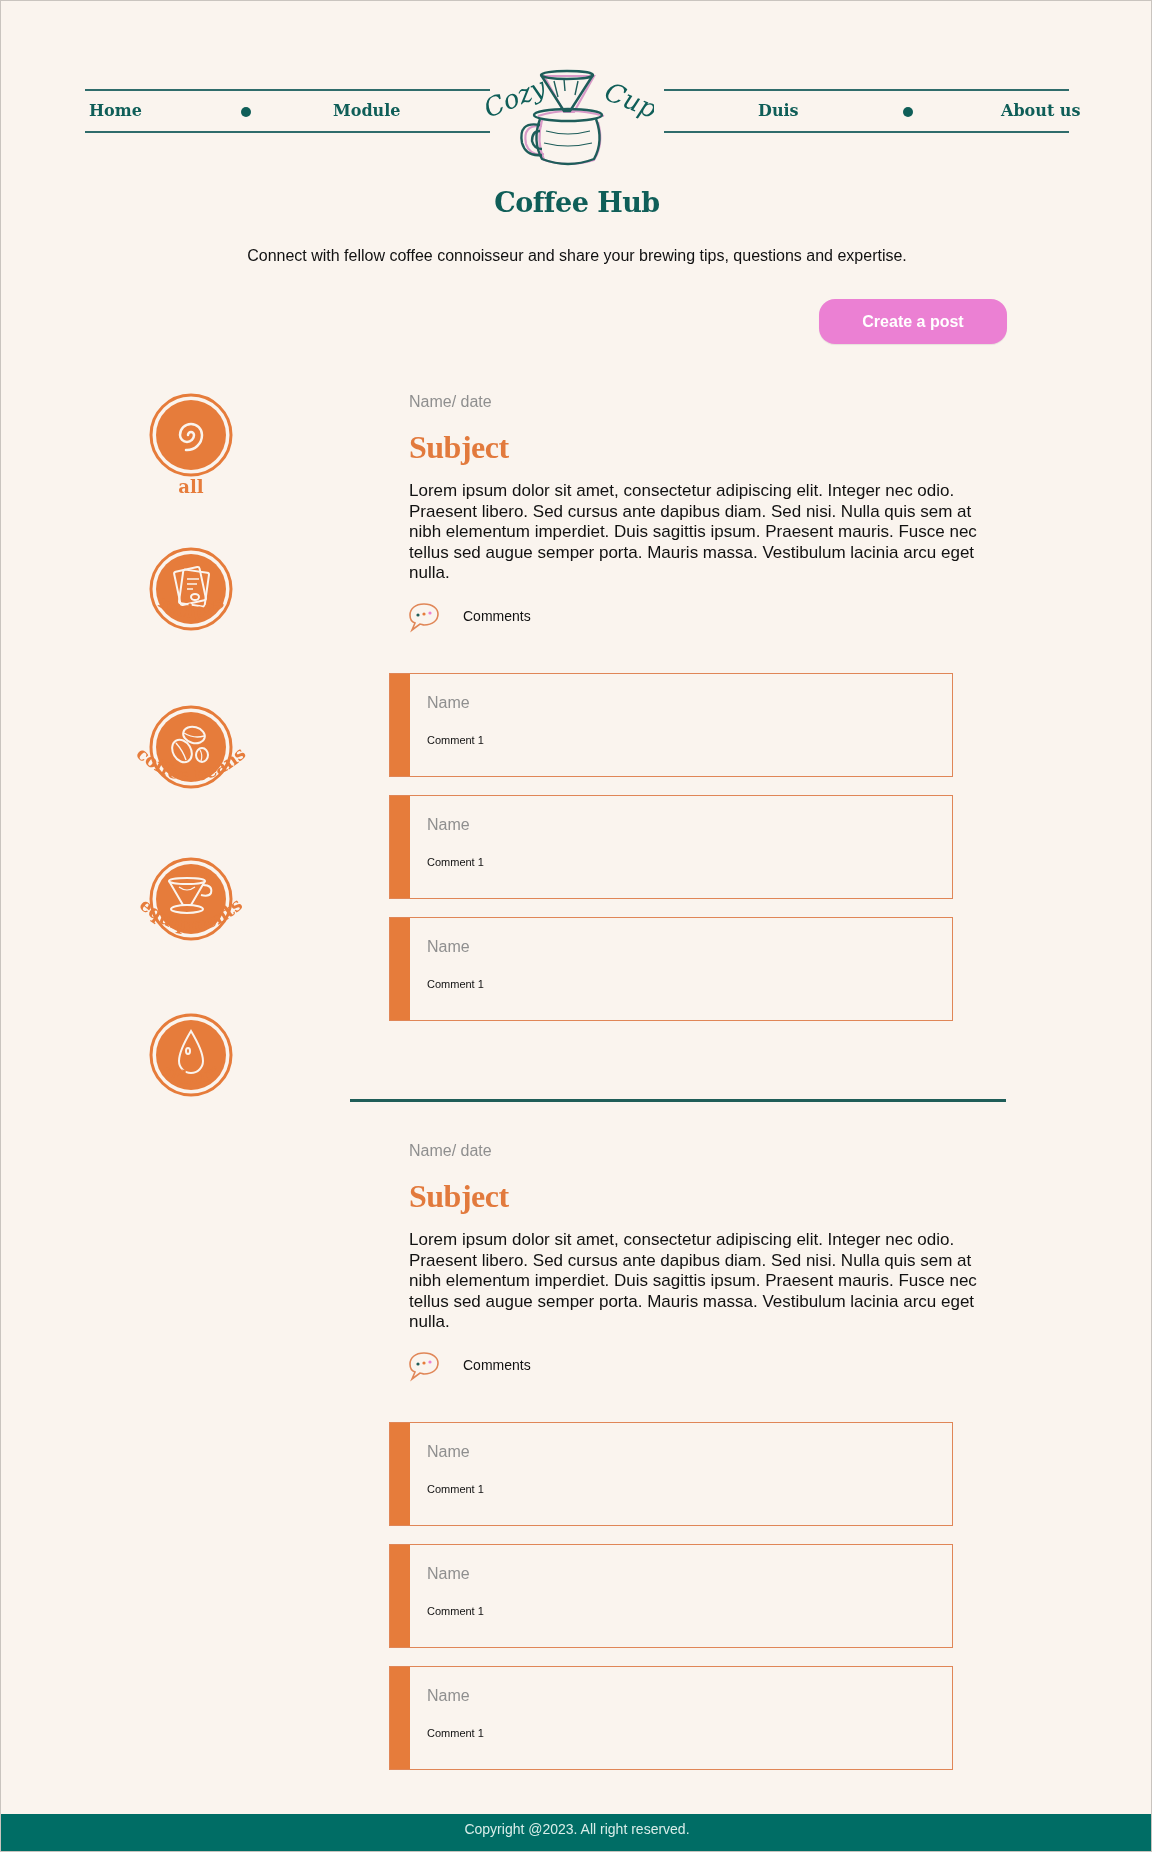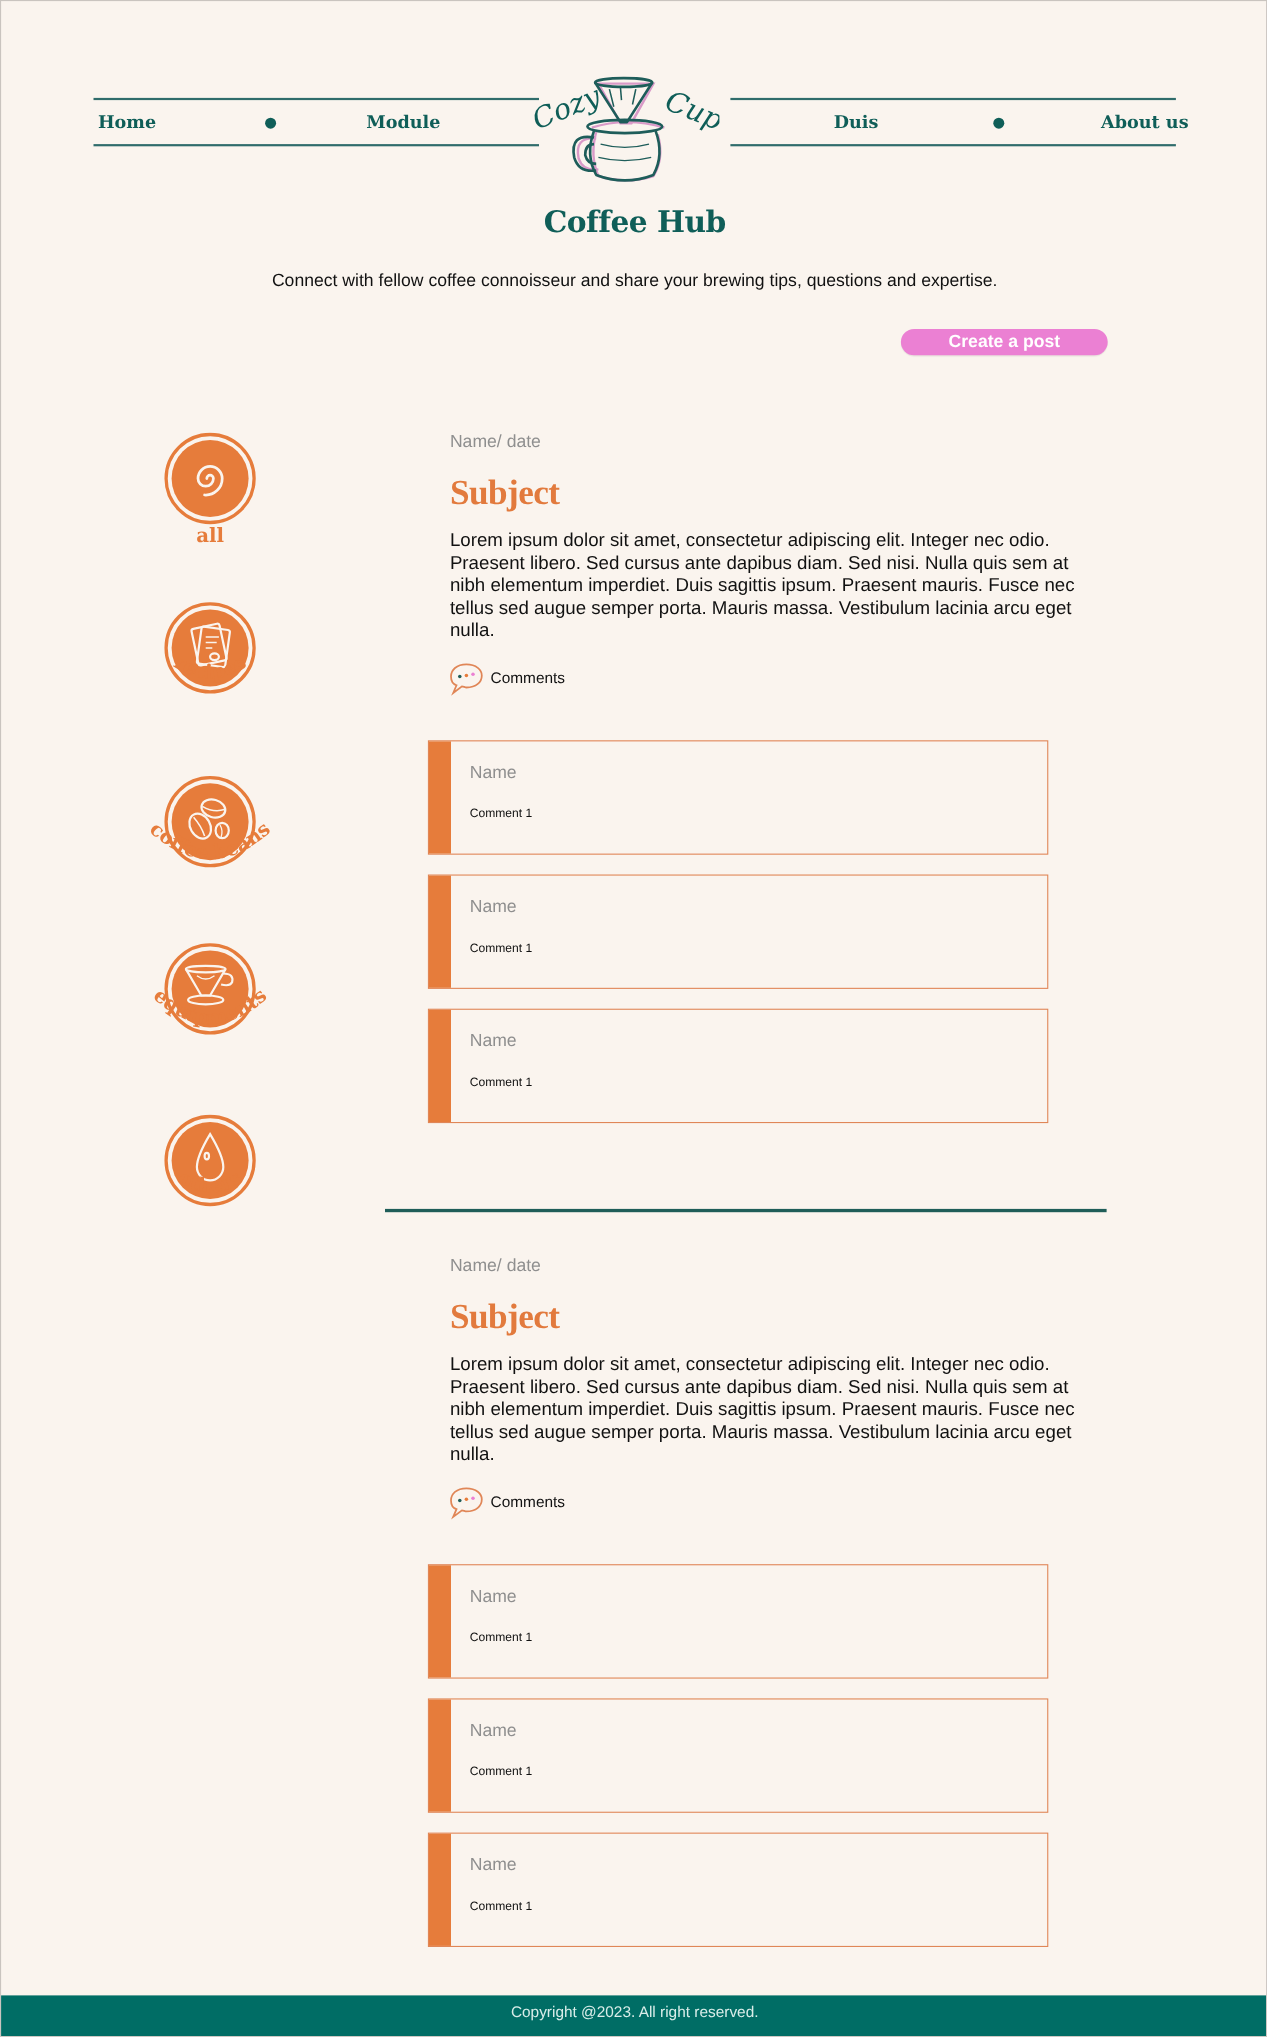--- a/index.html
+++ b/index.html
@@ -9,31 +9,31 @@
   
   .nav-rule { position: absolute; height: 2px; background: #2f6c6b; }
   .nav-link { position: absolute; top: 100px; font-family: "DejaVu Serif", serif; font-weight: bold; font-size: 16px; color: #0f5e58; text-decoration: none; }
   .nav-dot { position: absolute; top: 106px; width: 10px; height: 10px; border-radius: 50%; background: #0f5e58; }
 
   .logo { position: absolute; left: 483px; top: 62px; width: 170px; height: 110px; }
 
   .title { position: absolute; top: 186px; left: 0; width: 1152px; text-align: center; font-family: "DejaVu Serif", serif; font-weight: bold; font-size: 27px; color: #0f5e58; letter-spacing: -0.5px; }
   .tagline { position: absolute; top: 246px; left: 0; width: 1152px; text-align: center; font-size: 16px; color: #111; }
 
-  .create-btn { position: absolute; left: 818px; top: 298px; width: 188px; height: 24px; border-radius: 16px; background: #eb80d3; color: #fff; border: none; font-family: "Liberation Sans", sans-serif; font-weight: bold; font-size: 16px; cursor: pointer; box-shadow: 0 1px 1px rgba(0,0,0,0.08); }
+  .create-btn { position: absolute; left: 818px; top: 298px; width: 188px; height: 45px; border-radius: 16px; background: #eb80d3; color: #fff; border: none; font-family: "Liberation Sans", sans-serif; font-weight: bold; font-size: 16px; cursor: pointer; box-shadow: 0 1px 1px rgba(0,0,0,0.08); }
 
   
   .cat { position: absolute; left: 130px; width: 120px; text-align: center; cursor: pointer; }
   .cat svg { display: block; margin: 0 auto; }
 
   
   .post-meta { position: absolute; left: 408px; font-size: 16px; color: #8f8f8f; }
   .post-subject { position: absolute; left: 408px; font-family: Liberation Serif, serif; font-weight: bold; font-size: 32px; color: #e27a3d; letter-spacing: -0.5px; }
   .post-body { position: absolute; left: 408px; width: 570px; font-size: 17px; line-height: 20.5px; color: #111; }
-  .comments-link { position: absolute; left: 406px; display: flex; align-items: center; gap: 5px; cursor: pointer; }
+  .comments-link { position: absolute; left: 406px; display: flex; align-items: center; gap: 22px; cursor: pointer; }
   .comments-link span { font-size: 14px; color: #111; }
 
   .comment-box { position: absolute; left: 388px; width: 564px; height: 104px; border: 1.5px solid #e08657; background: #faf4ee; }
   .comment-box .bar { position: absolute; left: 0; top: 0; bottom: 0; width: 20px; background: #e67c3b; }
   .comment-box .cname { position: absolute; left: 37px; top: 20px; font-size: 16px; color: #8f8f8f; }
   .comment-box .ctext { position: absolute; left: 37px; top: 60px; font-size: 11px; color: #111; }
 
   .divider { position: absolute; left: 349px; top: 1098px; width: 656px; height: 3px; background: #1f5d58; }
 
   .footer { position: absolute; left: 0; top: 1813px; width: 1152px; height: 39px; background: #006d65; }

